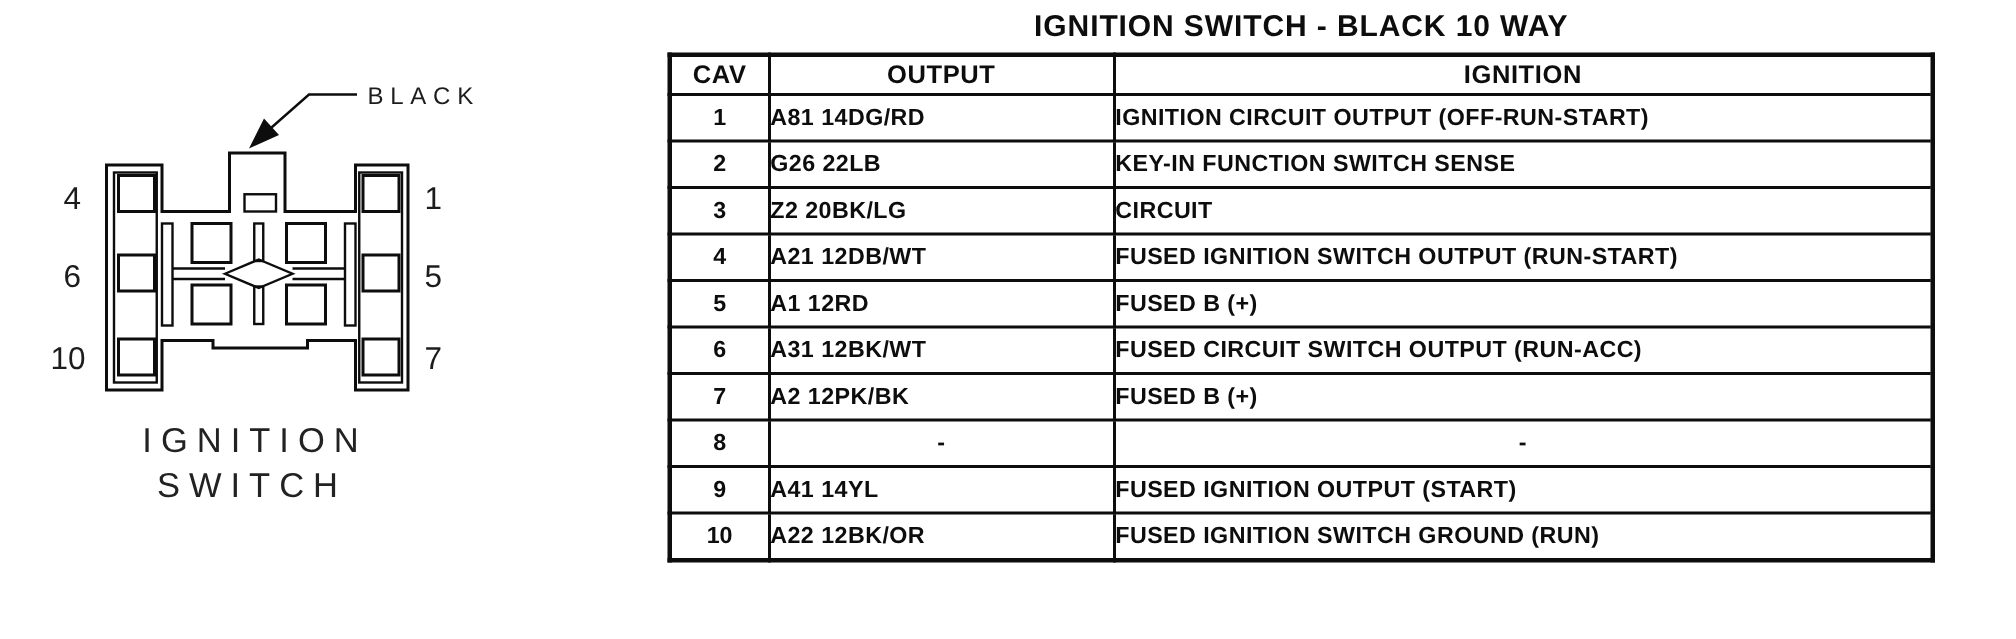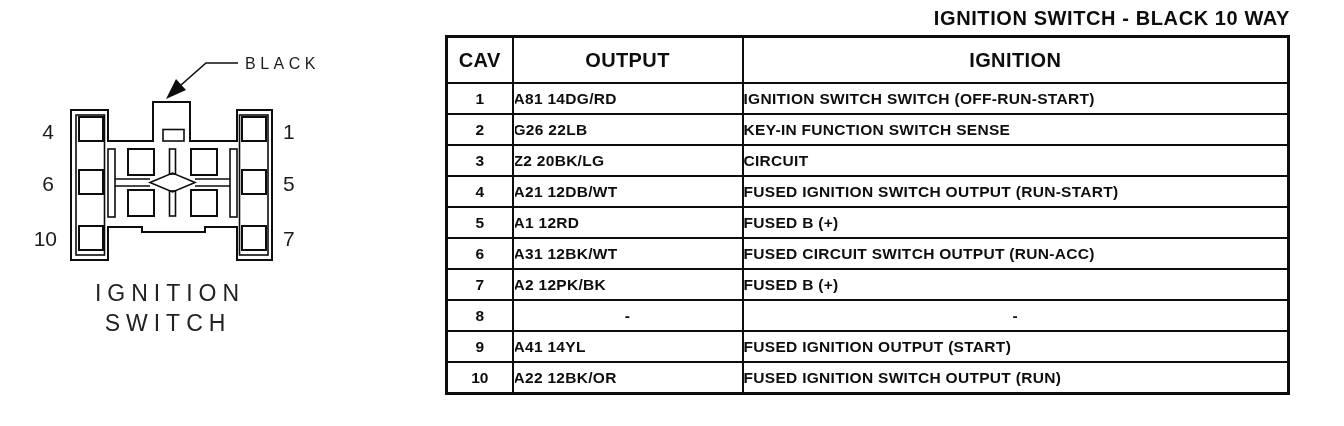--- a/index.html
+++ b/index.html
@@ -6,45 +6,45 @@
   .page {
     position:relative; width:1344px; height:426px;
     background:#ffffff; overflow:hidden;
     font-family:"Liberation Sans", sans-serif;
     color:#0d0d0d;
   }
 
   
   .table-title {
     position:absolute; left:445px; top:7px; width:845px;
-    text-align:right; font-size:20px; font-weight:bold;
+    text-align:center; font-size:20px; font-weight:bold;
     letter-spacing:0.6px; color:#0d0d0d; white-space:nowrap;
   }
 
   
   table.pinout {
     position:absolute; left:445px; top:35px; width:845px;
     border-collapse:collapse; table-layout:fixed;
     border:3px solid #0d0d0d;
   }
   table.pinout th, table.pinout td {
     border:2px solid #0d0d0d;
     font-weight:bold; color:#0d0d0d;
     overflow:hidden; white-space:nowrap;
   }
   table.pinout th {
-    height:24px; font-size:20px; text-align:center;
-    letter-spacing:0.4px; padding:10px;
+    height:24px; font-size:17px; text-align:center;
+    letter-spacing:0.4px; padding:0;
   }
   table.pinout td { height:29px; font-size:15.5px; padding:0; }
   col.c-cav { width:66px; }
   col.c-circuit { width:230px; }
   col.c-function { width:auto; }
   td.cell-cav { text-align:center; }
-  td.cell-circuit { padding-left:12px; letter-spacing:0.3px;border-radius:12px; }
+  td.cell-circuit { padding-left:12px; letter-spacing:0.3px; }
   td.cell-function { padding-left:8px; letter-spacing:0.3px; }
   td.center { text-align:center; padding-left:0; }
 
   
   .connector-figure { position:absolute; left:0; top:0; width:360px; height:380px; }
   .connector-figure svg { display:block; }
   .draw { fill:none; stroke:#0d0d0d; stroke-width:2; }
   .draw-thin { fill:none; stroke:#0d0d0d; stroke-width:1.6; }
   .fillshape { fill:#0d0d0d; stroke:none; }
   text.pin-label {
@@ -125,21 +125,21 @@
       <tr>
         <th>CAV</th>
         <th>OUTPUT</th>
         <th>IGNITION</th>
       </tr>
     </thead>
     <tbody>
         <tr>
           <td class="cell-cav">1</td>
           <td class="cell-circuit">A81 14DG/RD</td>
-          <td class="cell-function">IGNITION SWITCH SWITCH (OFF-RUN-START)</td>
+          <td class="cell-function">IGNITION CIRCUIT OUTPUT (OFF-RUN-START)</td>
         </tr>
         <tr>
           <td class="cell-cav">2</td>
           <td class="cell-circuit">G26 22LB</td>
           <td class="cell-function">KEY-IN FUNCTION SWITCH SENSE</td>
         </tr>
         <tr>
           <td class="cell-cav">3</td>
           <td class="cell-circuit">Z2 20BK/LG</td>
           <td class="cell-function">CIRCUIT</td>
@@ -170,18 +170,18 @@
           <td class="cell-function center">-</td>
         </tr>
         <tr>
           <td class="cell-cav">9</td>
           <td class="cell-circuit">A41 14YL</td>
           <td class="cell-function">FUSED IGNITION OUTPUT (START)</td>
         </tr>
         <tr>
           <td class="cell-cav">10</td>
           <td class="cell-circuit">A22 12BK/OR</td>
-          <td class="cell-function">FUSED IGNITION SWITCH OUTPUT (RUN)</td>
+          <td class="cell-function">FUSED IGNITION SWITCH GROUND (RUN)</td>
         </tr>
       </tbody>
   </table>
 
 </div>
 
 </body></html>

